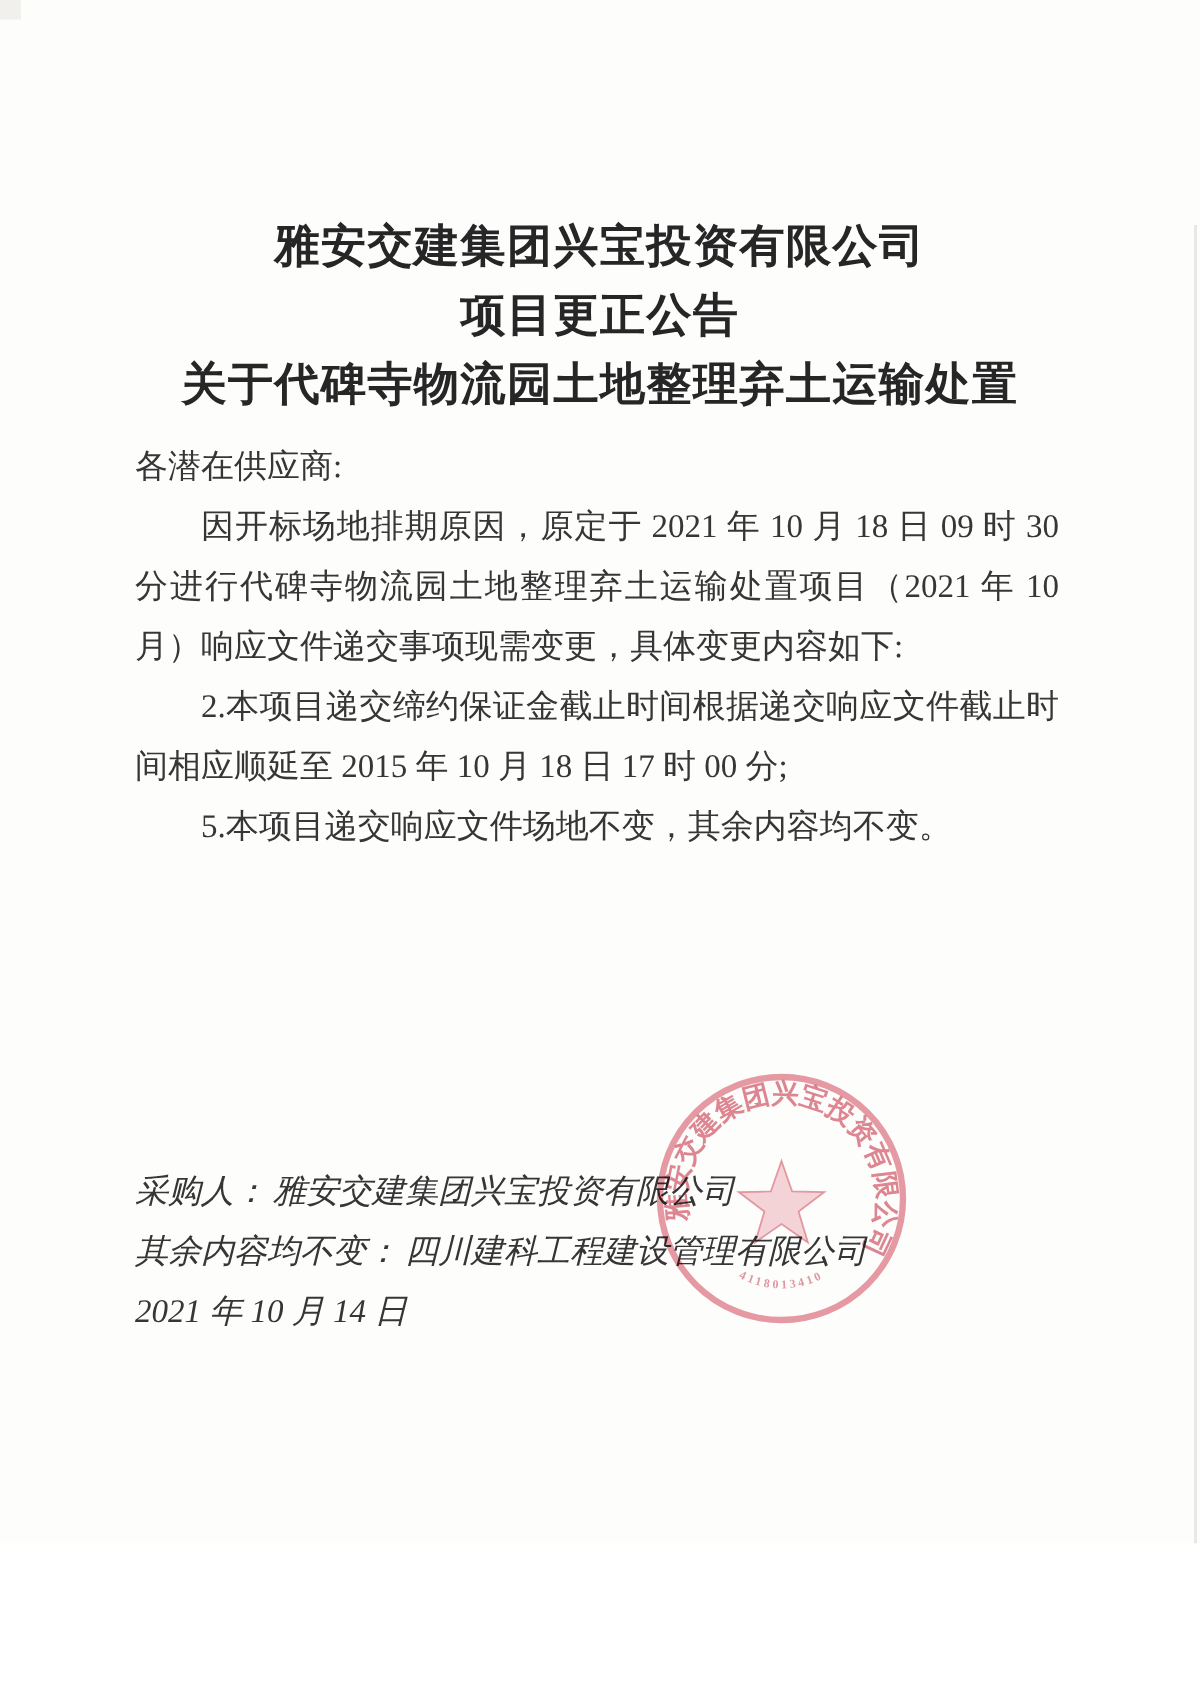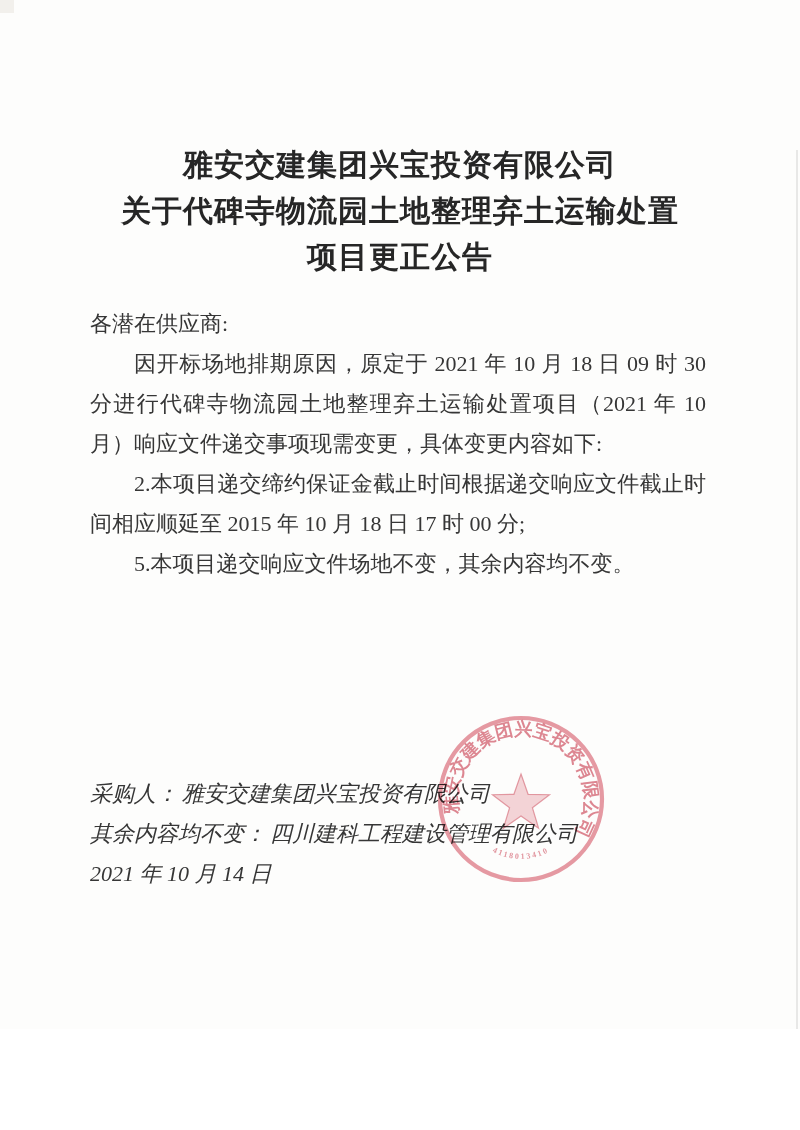--- a/index.html
+++ b/index.html
@@ -24,21 +24,21 @@
   .title {
     position: absolute; left: 0; right: 0; top: 142px;
     text-align: center;
     font-weight: 700;
     font-size: 30px;
     line-height: 46px;
     color: #262626;
     letter-spacing: 1px;
   }
   .body {
-    position: absolute; left: 90px; top: 304px;
+    position: absolute; left: 90px; top: 291px;
     width: 616px;
     font-size: 22px;
     line-height: 40px;
     color: #363636;
     text-align: justify;
   }
   .body p { margin: 0; }
   .body p.indent { text-indent: 44px; }
   .body b { font-weight: 700; color: #2b2b2b; }
   .signature {
@@ -66,22 +66,22 @@
 </head>
 <body>
 
 <div class="page">
 
   <div class="artifact-tl"></div>
   <div class="edge-right"></div>
 
   <div class="title">
     <div>雅安交建集团兴宝投资有限公司</div>
+    <div>项目更正公告</div>
     <div>关于代碑寺物流园土地整理弃土运输处置</div>
-    <div>项目更正公告</div>
   </div>
 
   <div class="body">
     <p>各潜在供应商:</p>
     <p class="indent">因开标场地排期原因，原定于 2021 年 10 月 18 日 09 时 30 分进行代碑寺物流园土地整理弃土运输处置项目（2021 年 10 月）响应文件递交事项现需变更，具体变更内容如下:</p>
     <p class="indent">2.本项目递交缔约保证金截止时间根据递交响应文件截止时间相应顺延至 2015 年 10 月 18 日 17 时 00 分;</p>
     <p class="indent">5.本项目递交响应文件场地不变，其余内容均不变。</p>
   </div>
 
   <div class="signature">

